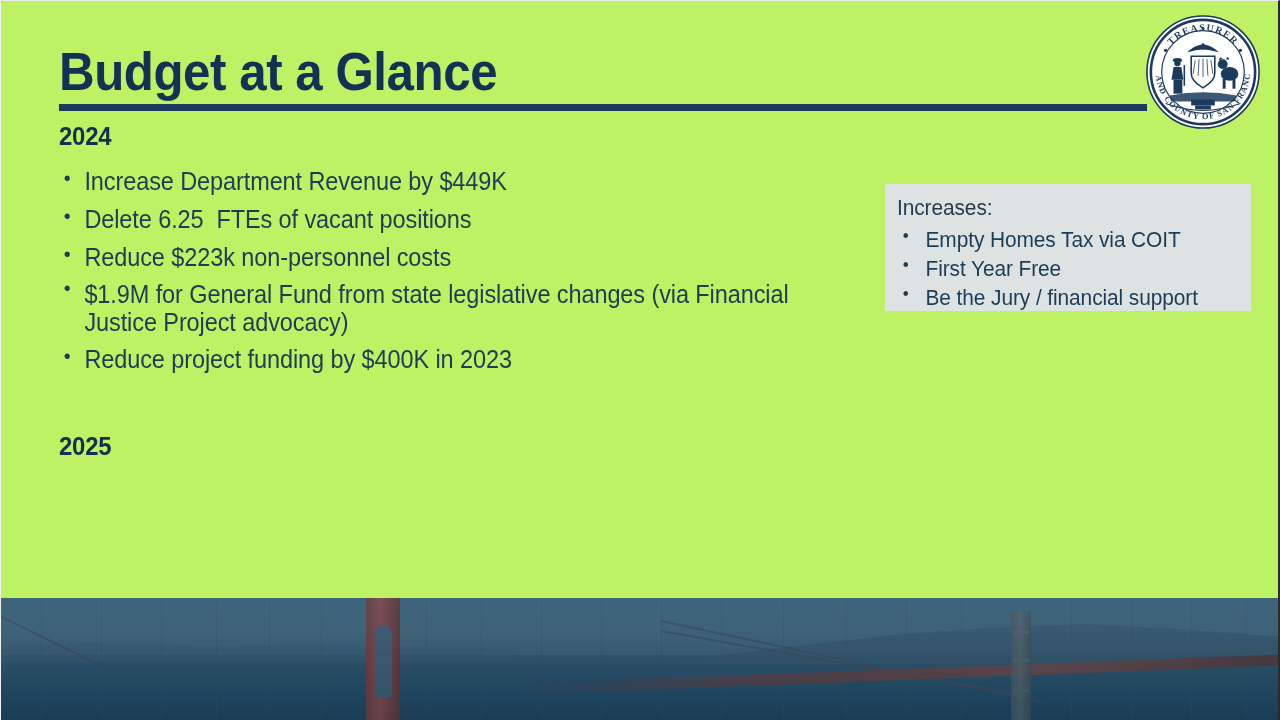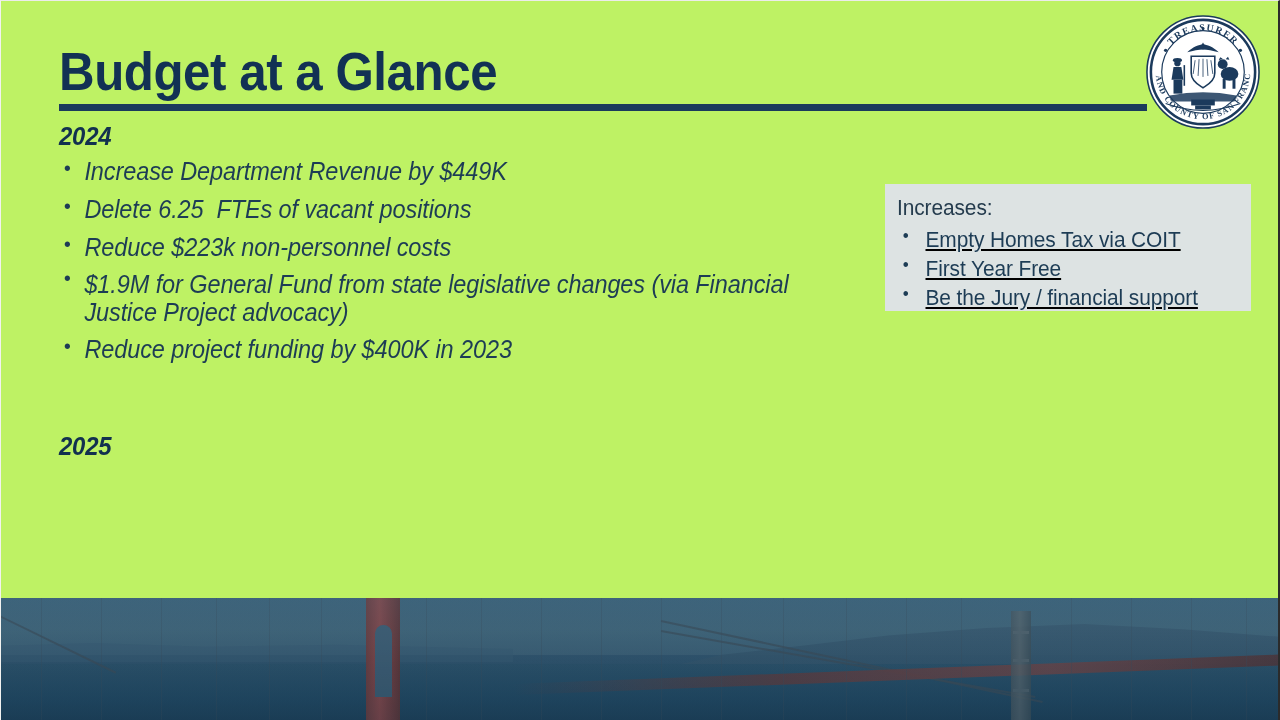--- a/index.html
+++ b/index.html
@@ -58,21 +58,20 @@
     color: #12314f;
     letter-spacing: -0.2px;
     transform: scaleX(0.92);
     transform-origin: left center;
   }
 
   
   .section {
     position: absolute;
     left: 58px;
-    font-style: italic;
   }
   #section-2024 { top: 120px; width: 840px; }
   #section-2025 { top: 430px; width: 840px; }
 
   ul.bullets {
     list-style: none;
     margin: 0;
     padding: 0;
   }
   ul.bullets li {
@@ -94,21 +93,21 @@
   }
   ul.bullets li::before {
     content: "\2022";
     position: absolute;
     left: 5px;
     top: 0;
     font-size: 21px;
     color: #1d3c55;
     line-height: inherit;
   }
-  #section-2024 ul.bullets { }
+  #section-2024 ul.bullets { margin-top: 10px; }
   #section-2025 ul.bullets { margin-top: 8px; }
 
   
   #increases-box {
     position: absolute;
     left: 884px;
     top: 183px;
     width: 366px;
     height: 127px;
     background: #dde3e3;
@@ -121,21 +120,20 @@
     color: #253c4e;
     line-height: 1.25;
     letter-spacing: -0.1px;
     transform: scaleX(0.95);
     transform-origin: left center;
   }
   #increases-box ul {
     list-style: none;
     margin: 3px 0 0 0;
     padding: 0;
-    text-decoration: underline;
   }
   #increases-box ul li {
     position: relative;
     padding-left: 30px;
     font-family: "Liberation Sans Narrow", "Liberation Sans", sans-serif;
     font-size: 22px;
     color: #1d3c55;
     line-height: 1.33;
     letter-spacing: -0.1px;
     transform: scaleX(0.95);

